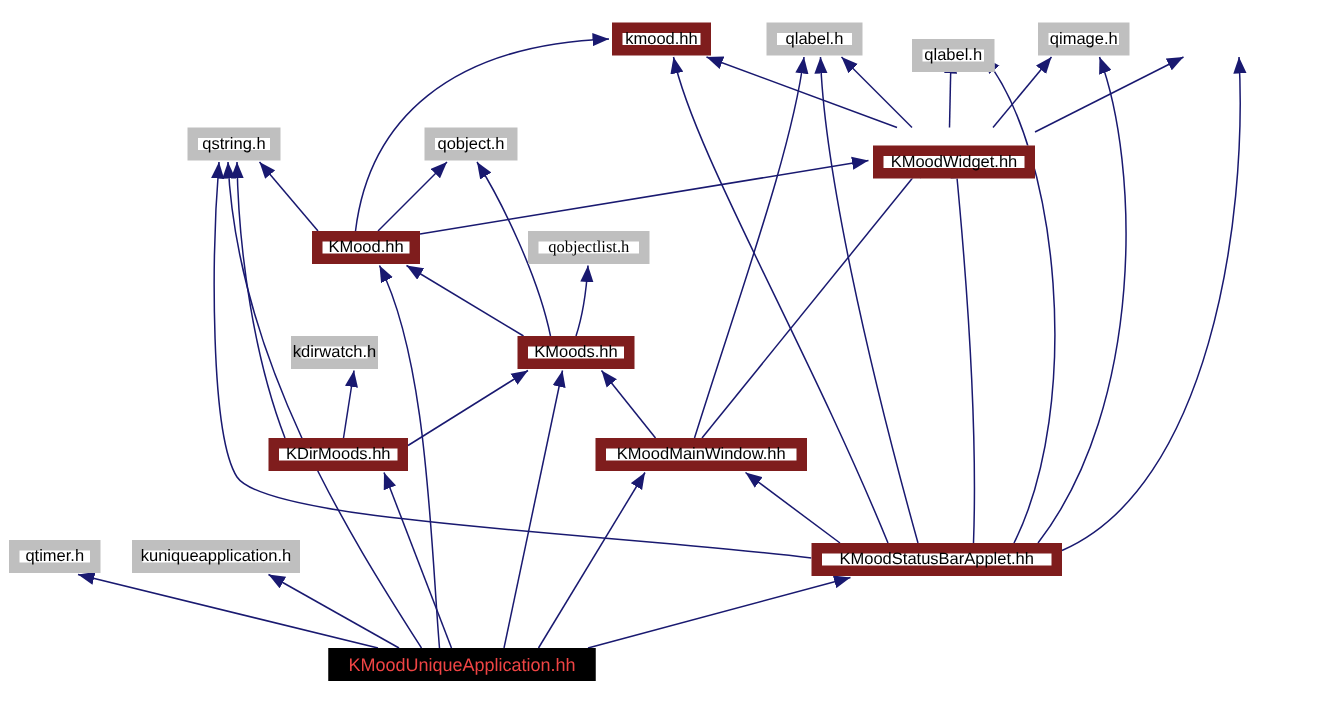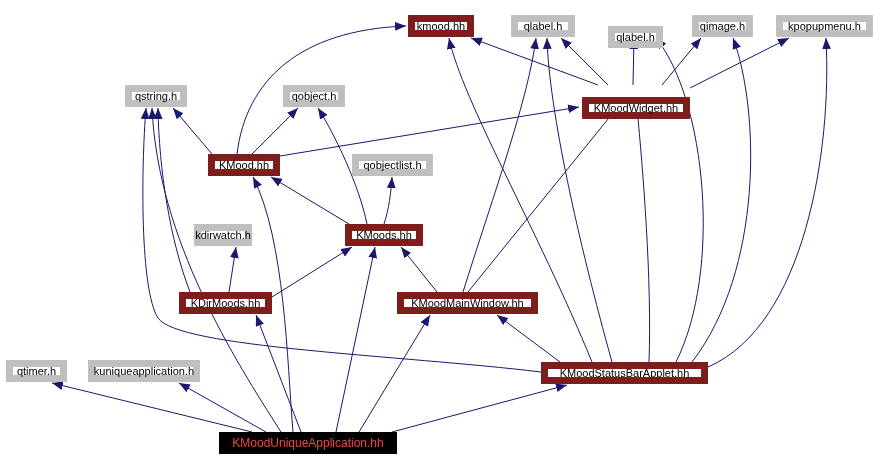--- a/index.html
+++ b/index.html
@@ -57,26 +57,25 @@
       <path d="M 676,362 C 722,270 706,100 656,38" class="edge" stroke="#191970" marker-end="url(#arrow)"></path>
       <path d="M 692,362 C 763,270 760,110 733,38" class="edge" stroke="#191970" marker-end="url(#arrow)"></path>
       <path d="M 708,367 C 805,325 832,150 826,38" class="edge" stroke="#191970" marker-end="url(#arrow)"></path>
       <path d="M 541,372 C 400,355 178,348 158,318 C 140,290 141,170 146,108" class="edge" stroke="#191970" marker-end="url(#arrow)"></path>
     </svg>
 
   <div class="node internal" style="left: 408px; top: 15px; width: 66px; height: 22px;">kmood.hh</div>
   <div class="node external" style="left: 511px; top: 15px; width: 64px; height: 22px;">qlabel.h</div>
   <div class="node external" style="left: 608px; top: 26px; width: 55px; height: 22px;">qlabel.h</div>
   <div class="node external" style="left: 692px; top: 15px; width: 61px; height: 22px;">qimage.h</div>
-  <div class="node external" style="left: 776px; top: 15px; width: 97px; height: 22px;">kpopupmenu.h</div>
   <div class="node external" style="left: 125px; top: 85px; width: 62px; height: 22px;">qstring.h</div>
   <div class="node external" style="left: 283px; top: 85px; width: 62px; height: 22px;">qobject.h</div>
   <div class="node internal" style="left: 582px; top: 85px; width: 108px; height: 22px; margin-top: 12px;">KMoodWidget.hh</div>
   <div class="node internal" style="left: 208px; top: 154px; width: 72px; height: 22px;">KMood.hh</div>
-  <div class="node external" style="left: 352px; top: 154px; width: 81px; height: 22px;">qobjectlist.h</div>
+  <div class="node external" style="left: 352px; top: 154px; width: 81px; height: 22px; font-family: Liberation Serif, serif;">qobjectlist.h</div>
   <div class="node external" style="left: 194px; top: 224px; width: 58px; height: 22px;">kdirwatch.h</div>
   <div class="node internal" style="left: 345px; top: 224px; width: 78px; height: 22px;">KMoods.hh</div>
   <div class="node internal" style="left: 179px; top: 292px; width: 93px; height: 22px;">KDirMoods.hh</div>
   <div class="node internal" style="left: 397px; top: 292px; width: 141px; height: 22px;">KMoodMainWindow.hh</div>
   <div class="node external" style="left: 6px; top: 360px; width: 61px; height: 22px;">qtimer.h</div>
   <div class="node external" style="left: 88px; top: 360px; width: 112px; height: 22px;">kuniqueapplication.h</div>
   <div class="node internal" style="left: 541px; top: 362px; width: 167px; height: 22px;">KMoodStatusBarApplet.hh</div>
   <div class="node root" style="left: 219px; top: 432px; width: 178px; height: 22px;">KMoodUniqueApplication.hh</div>
 
 </div>

